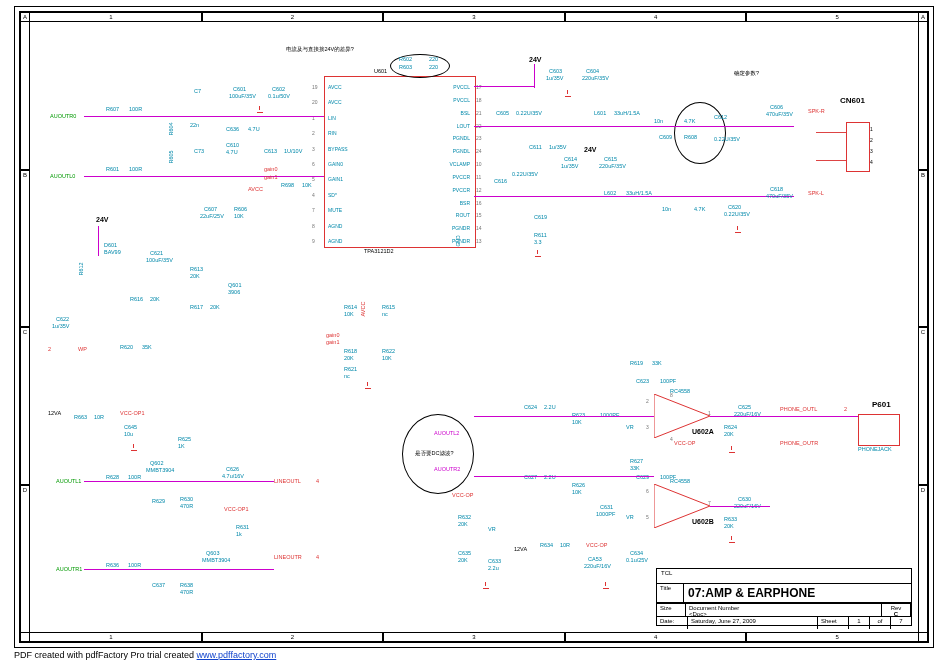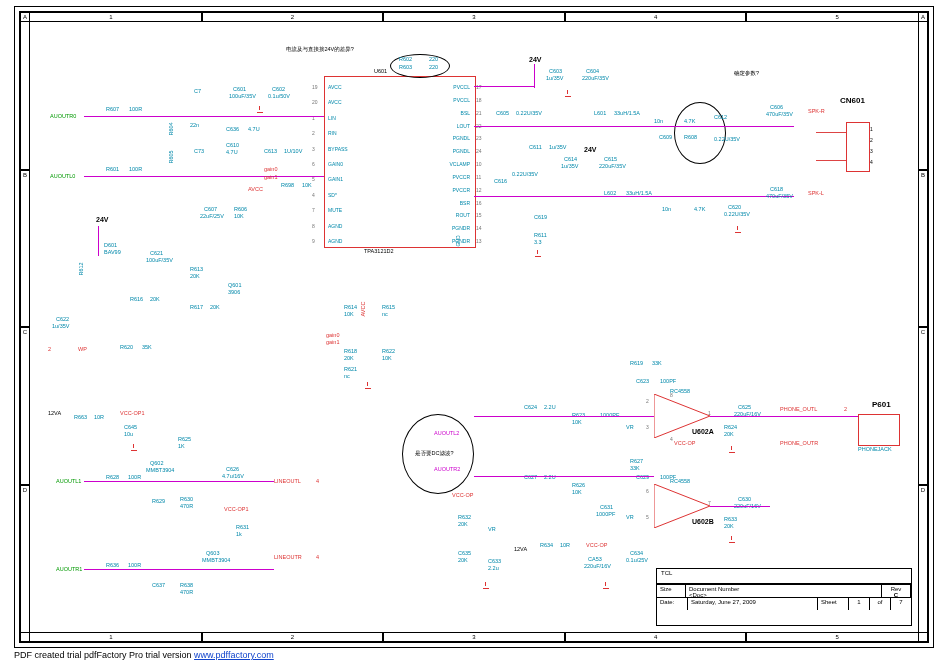--- a/index.html
+++ b/index.html
@@ -405,34 +405,38 @@
       <div class="wire h" style="left:440px;top:390px;width:180px"></div>
       <div class="wire h" style="left:676px;top:390px;width:148px"></div>
       <div class="wire h" style="left:440px;top:450px;width:180px"></div>
       <div class="wire h" style="left:676px;top:480px;width:60px"></div>
       <div class="wire h" style="left:50px;top:455px;width:190px"></div>
       <div class="wire h" style="left:50px;top:543px;width:190px"></div>
       <div class="wire v" style="left:64px;top:200px;height:30px"></div>
 
       <div class="titleblk">
         <div style="height:12px;padding:1px 4px;border-bottom:1px solid #000">TCL</div>
+        <div style="display:flex;height:18px;border-bottom:1px solid #000">
+          <div class="cell" style="width:20px">Title</div>
+          <div class="big" style="flex:1">07:AMP &amp; EARPHONE</div>
+        </div>
         <div class="row">
           <div class="cell" style="width:22px">Size</div>
           <div class="cell" style="flex:1"><span>Document Number</span><br><span>&lt;Doc&gt;</span></div>
           <div class="cell" style="width:22px;text-align:center"><span>Rev</span><br><b>C</b></div>
         </div>
         <div class="row" style="border-bottom:none">
           <div class="cell" style="width:24px">Date:</div>
           <div class="cell" style="flex:1">Saturday, June 27, 2009</div>
           <div class="cell" style="width:24px">Sheet</div>
           <div class="cell" style="width:14px;text-align:center">1</div>
           <div class="cell" style="width:14px;text-align:center">of</div>
           <div class="cell" style="width:14px;text-align:center;border-right:none">7</div>
         </div>
       </div>
 
     </div>
   </div>
 </div>
 
 <div class="footer" style="left:14px;top:650px">
-  <span>PDF created trial pdfFactory Pro trial version </span><a href="#">www.pdffactory.com</a>
+  <span>PDF created with pdfFactory Pro trial created </span><a href="#">www.pdffactory.com</a>
 </div>
 
 </body></html>

